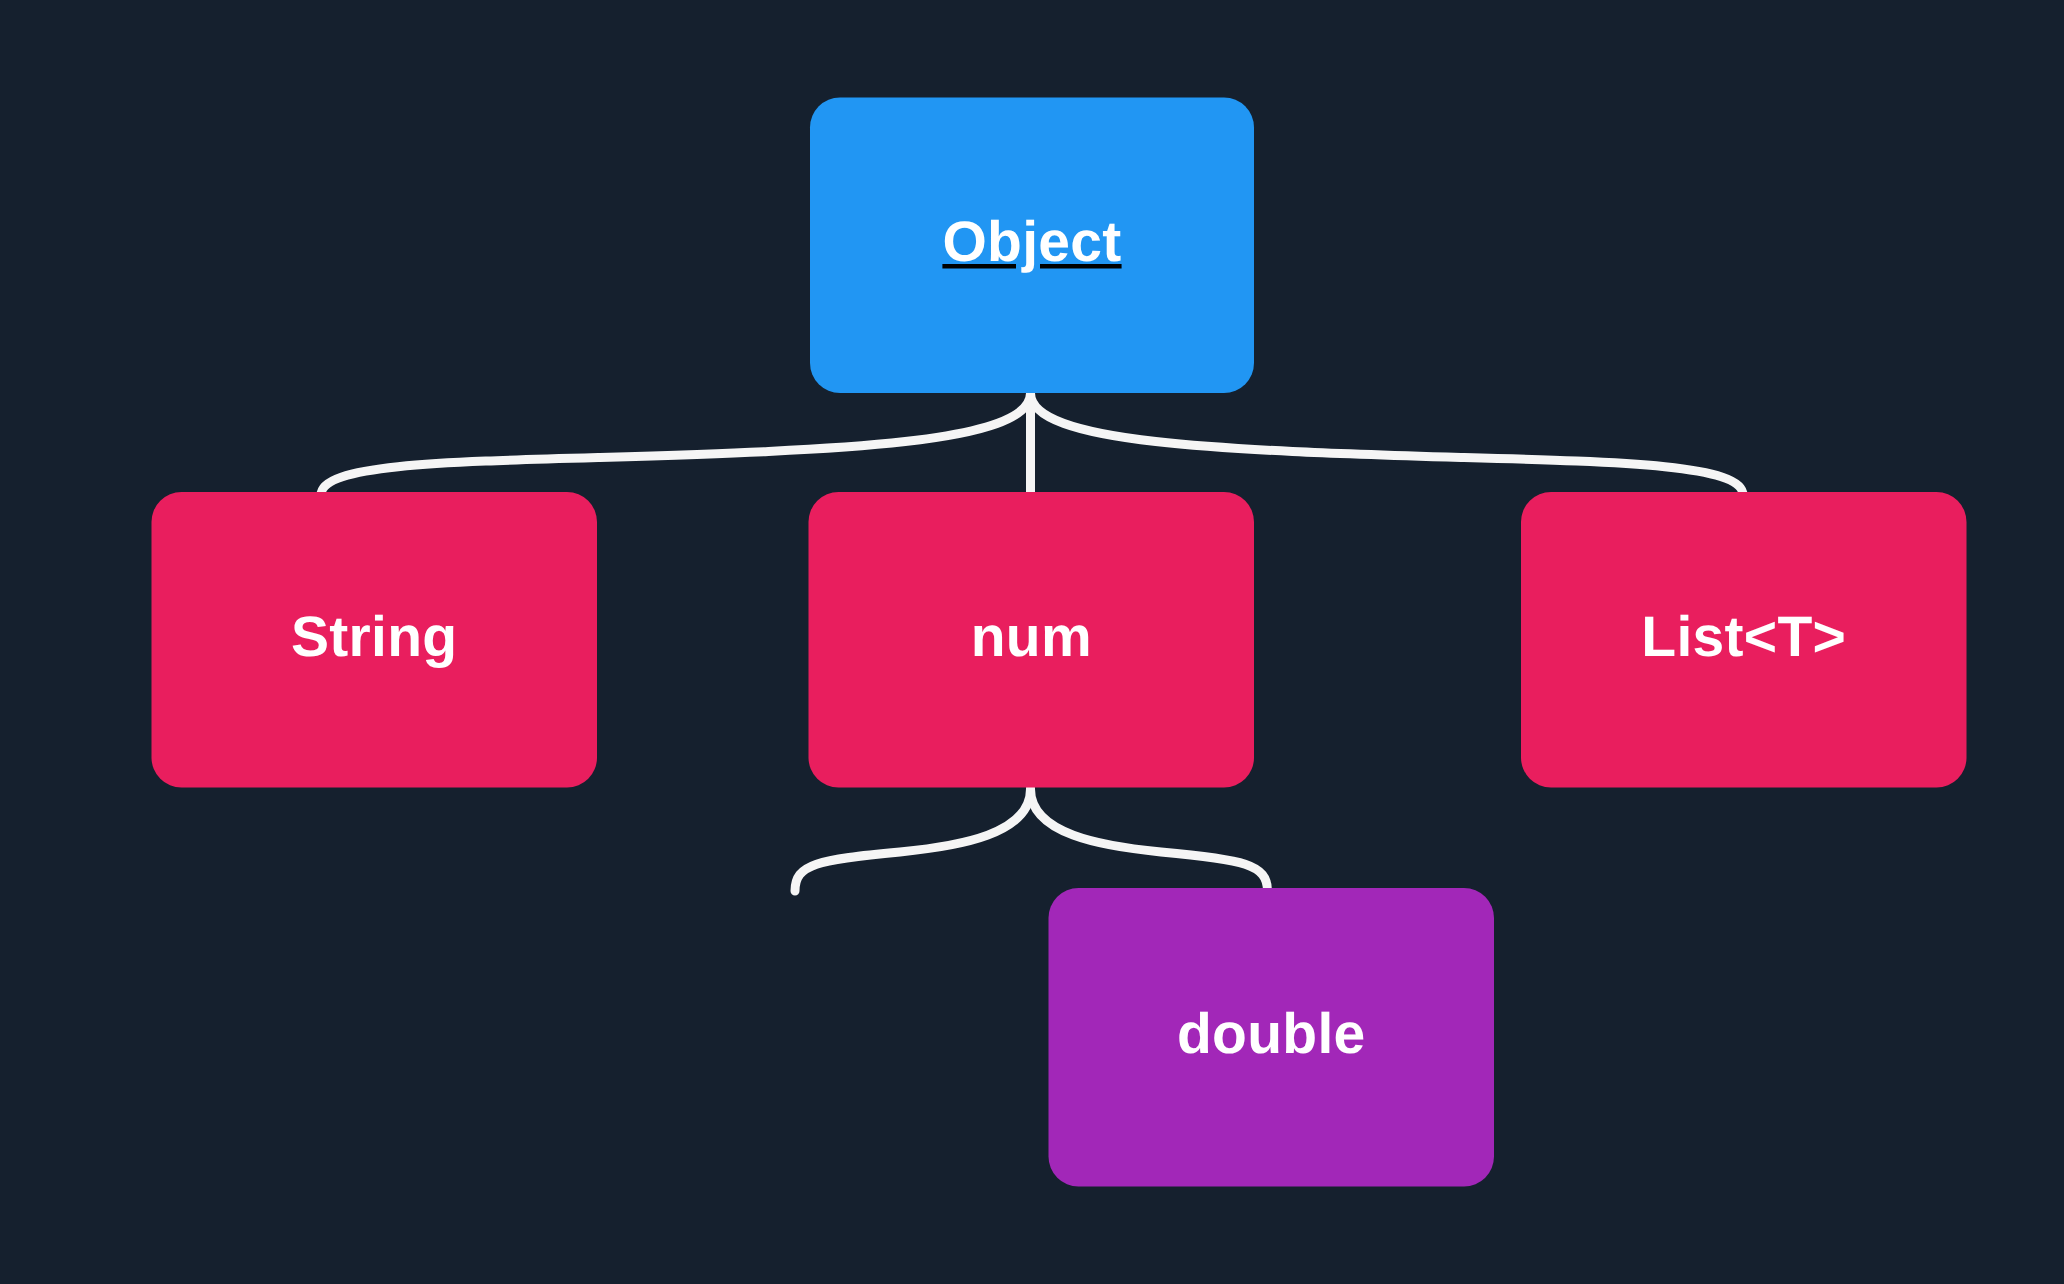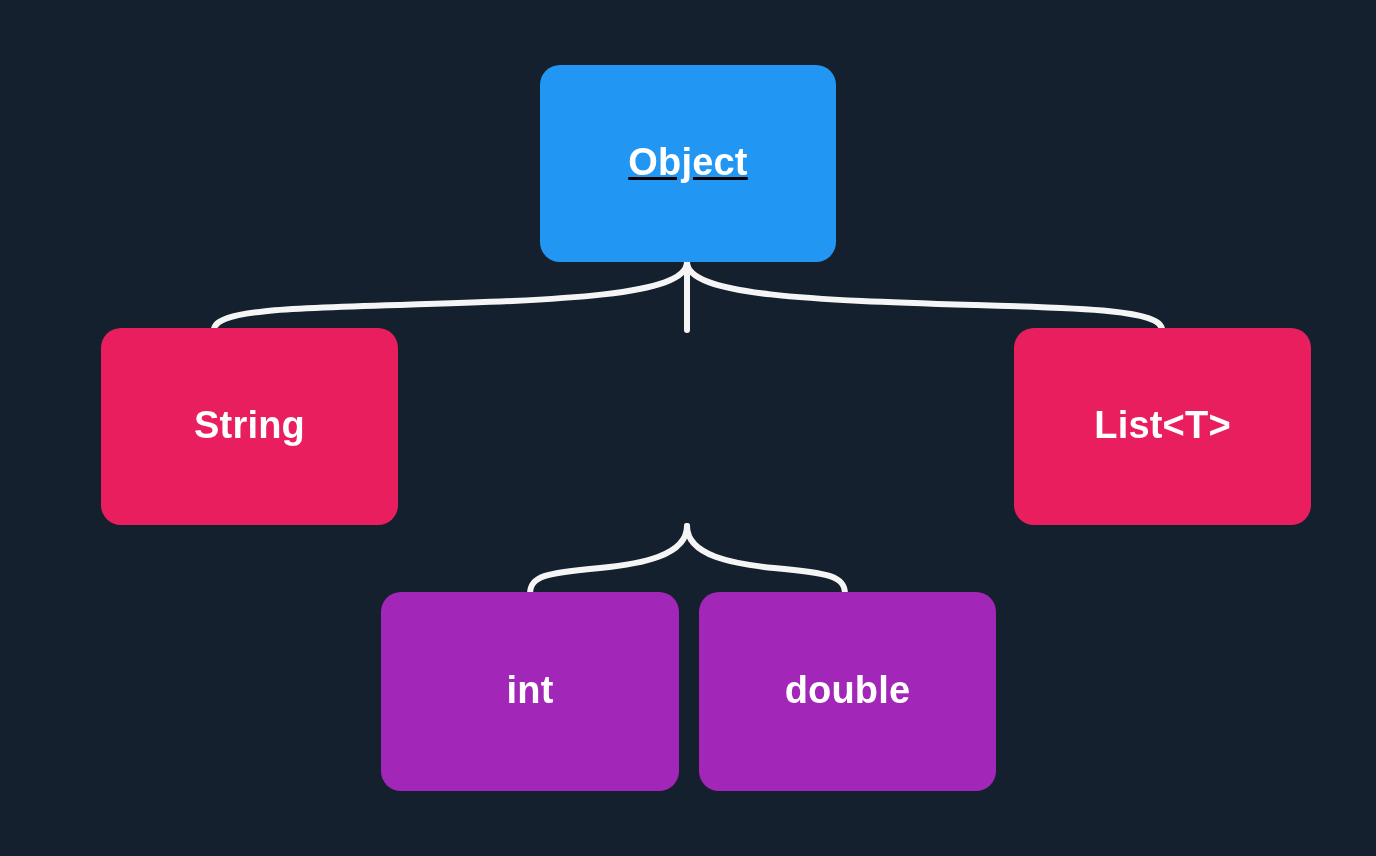--- a/index.html
+++ b/index.html
@@ -66,26 +66,26 @@
   </svg>
 
   <div class="node" style="left:540px; top:65px; width:296px; height:197px; background:#2196f3;text-decoration:underline;">
     <span class="node-label">Object</span>
   </div>
 
   <div class="node" style="left:65px; top:328px; width:297px; height:197px; background:#e91e5e;margin-left:36px;">
     <span class="node-label">String</span>
   </div>
 
+  <div class="node" style="left:539px; top:328px; width:297px; height:197px; background:#e91e5e;">
+    <span class="node-label">num</span>
+  </div>
 
   <div class="node" style="left:1014px; top:328px; width:297px; height:197px; background:#e91e5e;">
     <span class="node-label">List&lt;T&gt;</span>
   </div>
 
-  <div class="node" style="left:381px; top:592px; width:298px; height:199px; background:#a227b8;">
-    <span class="node-label">int</span>
-  </div>
 
   <div class="node" style="left:699px; top:592px; width:297px; height:199px; background:#a227b8;text-align:center;">
     <span class="node-label">double</span>
   </div>
 
 </div>
 
 </body></html>

